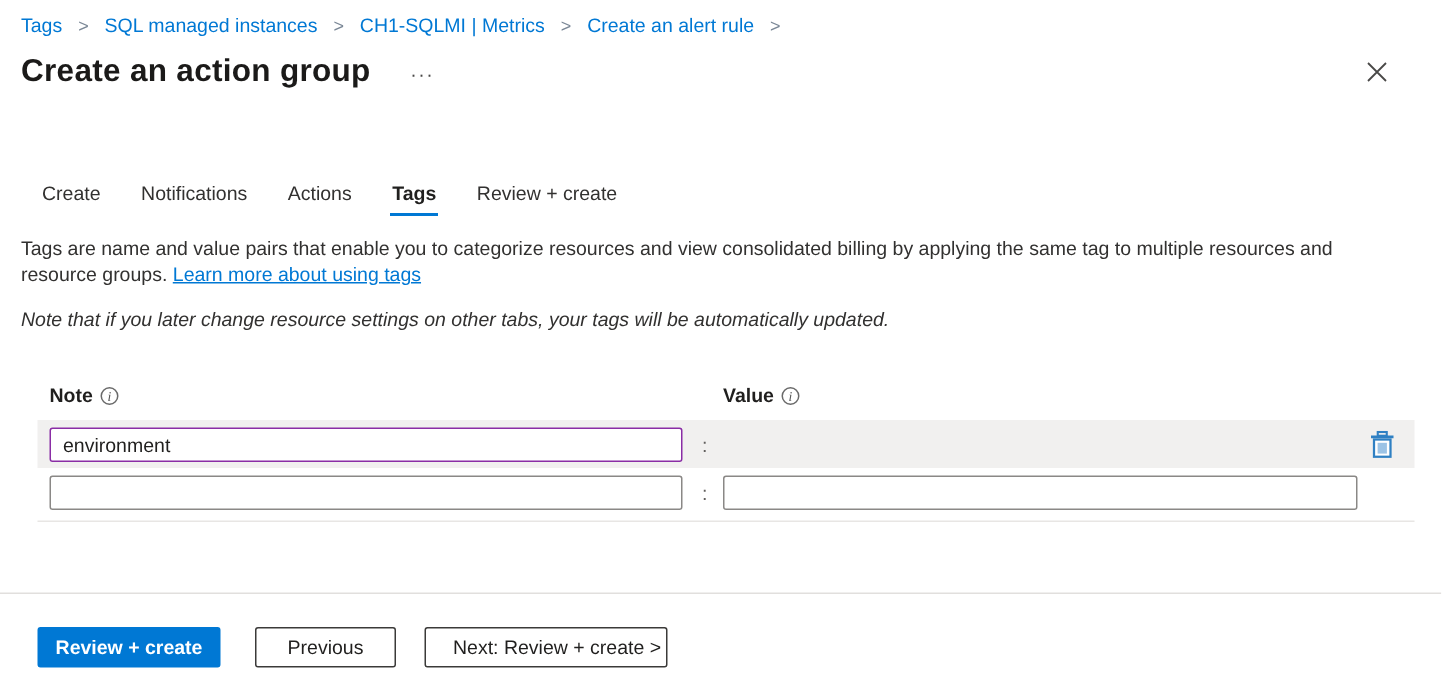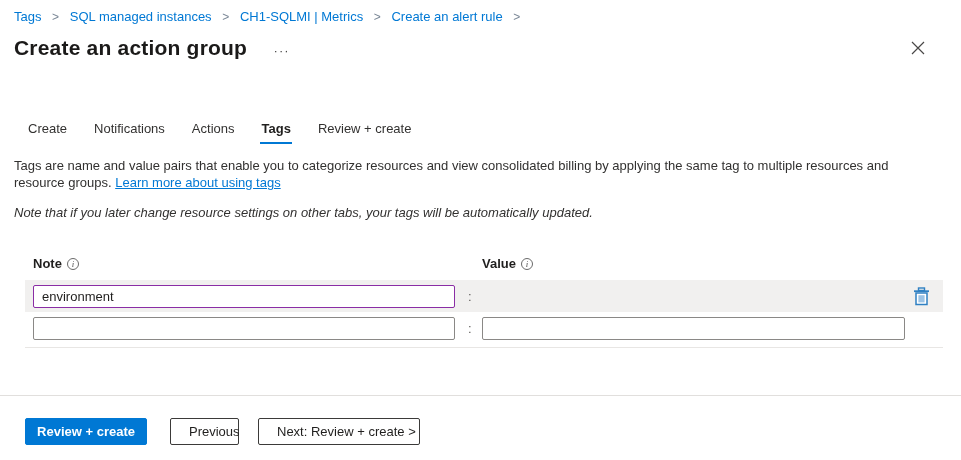--- a/index.html
+++ b/index.html
@@ -48,21 +48,21 @@
   .colon { position:absolute; left:443px; top:9px; font-size:13px; color:#605e5c; }
   .trash { position:absolute; left:886px; top:7px; width:20px; height:20px; background:none; border:none; cursor:pointer; padding:0; }
   .rows-divider { position:absolute; left:25px; top:347px; width:918px; height:1px; background:#e8e6e4; }
 
   
   .footer-divider { position:absolute; left:0; top:395px; width:961px; height:1px; background:#e1dfdd; }
   .footer { position:absolute; left:25px; top:418px; display:flex; }
   .btn { height:27px; font-family:"Liberation Sans", sans-serif; font-size:13px; border-radius:2px; cursor:pointer; white-space:nowrap; }
   .btn.primary { width:122px; background:#0078d4; border:1px solid #0078d4; color:#fff; font-weight:bold; margin-right:23px; }
   .btn.secondary { background:#fff; border:1px solid #3b3a39; color:#201f1e; padding:0 18px; }
-  .btn.prev { width:69px; margin-right:19px; }
+  .btn.prev { width:94px; margin-right:19px; }
   .btn.next { width:162px; }
 </style>
 </head>
 <body>
 
 <div class="page">
 
   <nav class="breadcrumb">
     <a>Tags</a>
     <span class="sep">&gt;</span>

